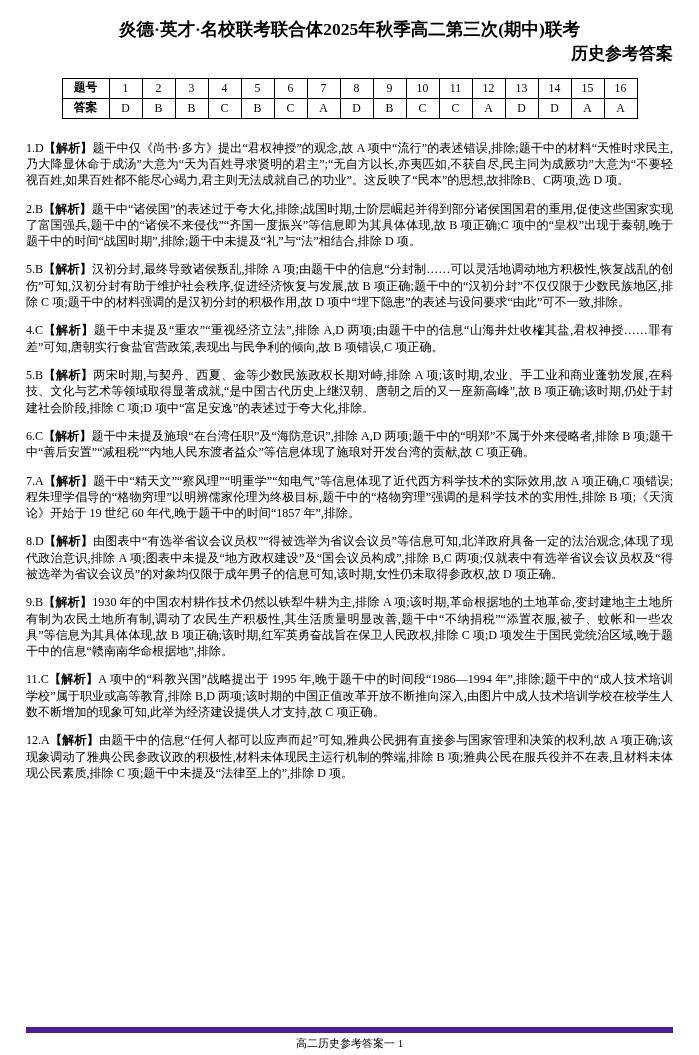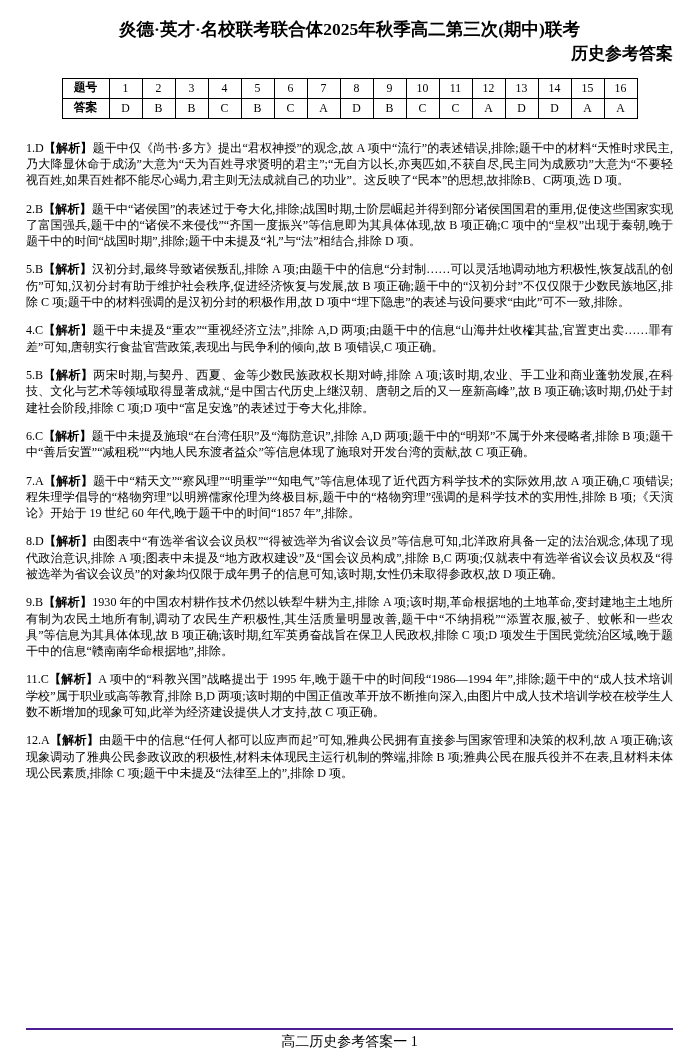--- a/index.html
+++ b/index.html
@@ -78,22 +78,22 @@
   }
   .item .lbl {
     font-weight: bold;
   }
   .footer {
     position: absolute;
     left: 0;
     right: 0;
     bottom: 4px;
     text-align: center;
-    font-size: 14px;
-    border-top: 2px solid #4c1d95;
+    font-size: 11px;
+    border-top: 6px solid #4c1d95;
     padding-top: 3px;
     margin: 0 26px;
   }
 </style>
 </head>
 <body>
 
 <div class="page">
 
   <div class="title-main">炎德·英才·名校联考联合体2025年秋季高二第三次(期中)联考</div>
@@ -144,21 +144,21 @@
   </table>
 
   <div class="explain-list">
 
     <p class="item"><span class="num">1.D</span><span class="lbl">【解析】</span><span>题干中仅《尚书·多方》提出“君权神授”的观念,故 A 项中“流行”的表述错误,排除;题干中的材料“天惟时求民主,乃大降显休命于成汤”大意为“天为百姓寻求贤明的君主”;“无自方以长,亦夷匹如,不获自尽,民主同为成厥功”大意为“不要轻视百姓,如果百姓都不能尽心竭力,君主则无法成就自己的功业”。这反映了“民本”的思想,故排除B、C两项,选 D 项。</span></p>
 
     <p class="item"><span class="num">2.B</span><span class="lbl">【解析】</span><span>题干中“诸侯国”的表述过于夸大化,排除;战国时期,士阶层崛起并得到部分诸侯国国君的重用,促使这些国家实现了富国强兵,题干中的“诸侯不来侵伐”“齐国一度振兴”等信息即为其具体体现,故 B 项正确;C 项中的“皇权”出现于秦朝,晚于题干中的时间“战国时期”,排除;题干中未提及“礼”与“法”相结合,排除 D 项。</span></p>
 
     <p class="item"><span class="num">5.B</span><span class="lbl">【解析】</span><span>汉初分封,最终导致诸侯叛乱,排除 A 项;由题干中的信息“分封制……可以灵活地调动地方积极性,恢复战乱的创伤”可知,汉初分封有助于维护社会秩序,促进经济恢复与发展,故 B 项正确;题干中的“汉初分封”不仅仅限于少数民族地区,排除 C 项;题干中的材料强调的是汉初分封的积极作用,故 D 项中“埋下隐患”的表述与设问要求“由此”可不一致,排除。</span></p>
 
-    <p class="item"><span class="num">4.C</span><span class="lbl">【解析】</span><span>题干中未提及“重农”“重视经济立法”,排除 A,D 两项;由题干中的信息“山海井灶收榷其盐,官置吏出卖……罪有差”可知,唐朝实行食盐官营政策,表现出与民争利的倾向,故 B 项错误,C 项正确。</span></p>
+    <p class="item"><span class="num">4.C</span><span class="lbl">【解析】</span><span>题干中未提及“重农”“重视经济立法”,排除 A,D 两项;由题干中的信息“山海井灶收榷其盐,君权神授……罪有差”可知,唐朝实行食盐官营政策,表现出与民争利的倾向,故 B 项错误,C 项正确。</span></p>
 
     <p class="item"><span class="num">5.B</span><span class="lbl">【解析】</span><span>两宋时期,与契丹、西夏、金等少数民族政权长期对峙,排除 A 项;该时期,农业、手工业和商业蓬勃发展,在科技、文化与艺术等领域取得显著成就,“是中国古代历史上继汉朝、唐朝之后的又一座新高峰”,故 B 项正确;该时期,仍处于封建社会阶段,排除 C 项;D 项中“富足安逸”的表述过于夸大化,排除。</span></p>
 
     <p class="item"><span class="num">6.C</span><span class="lbl">【解析】</span><span>题干中未提及施琅“在台湾任职”及“海防意识”,排除 A,D 两项;题干中的“明郑”不属于外来侵略者,排除 B 项;题干中“善后安置”“减租税”“内地人民东渡者益众”等信息体现了施琅对开发台湾的贡献,故 C 项正确。</span></p>
 
     <p class="item"><span class="num">7.A</span><span class="lbl">【解析】</span><span>题干中“精天文”“察风理”“明重学”“知电气”等信息体现了近代西方科学技术的实际效用,故 A 项正确,C 项错误;程朱理学倡导的“格物穷理”以明辨儒家伦理为终极目标,题干中的“格物穷理”强调的是科学技术的实用性,排除 B 项;《天演论》开始于 19 世纪 60 年代,晚于题干中的时间“1857 年”,排除。</span></p>
 
     <p class="item"><span class="num">8.D</span><span class="lbl">【解析】</span><span>由图表中“有选举省议会议员权”“得被选举为省议会议员”等信息可知,北洋政府具备一定的法治观念,体现了现代政治意识,排除 A 项;图表中未提及“地方政权建设”及“国会议员构成”,排除 B,C 两项;仅就表中有选举省议会议员权及“得被选举为省议会议员”的对象均仅限于成年男子的信息可知,该时期,女性仍未取得参政权,故 D 项正确。</span></p>
 
     <p class="item"><span class="num">9.B</span><span class="lbl">【解析】</span><span>1930 年的中国农村耕作技术仍然以铁犁牛耕为主,排除 A 项;该时期,革命根据地的土地革命,变封建地主土地所有制为农民土地所有制,调动了农民生产积极性,其生活质量明显改善,题干中“不纳捐税”“添置衣服,被子、蚊帐和一些农具”等信息为其具体体现,故 B 项正确;该时期,红军英勇奋战旨在保卫人民政权,排除 C 项;D 项发生于国民党统治区域,晚于题干中的信息“赣南南华命根据地”,排除。</span></p>

